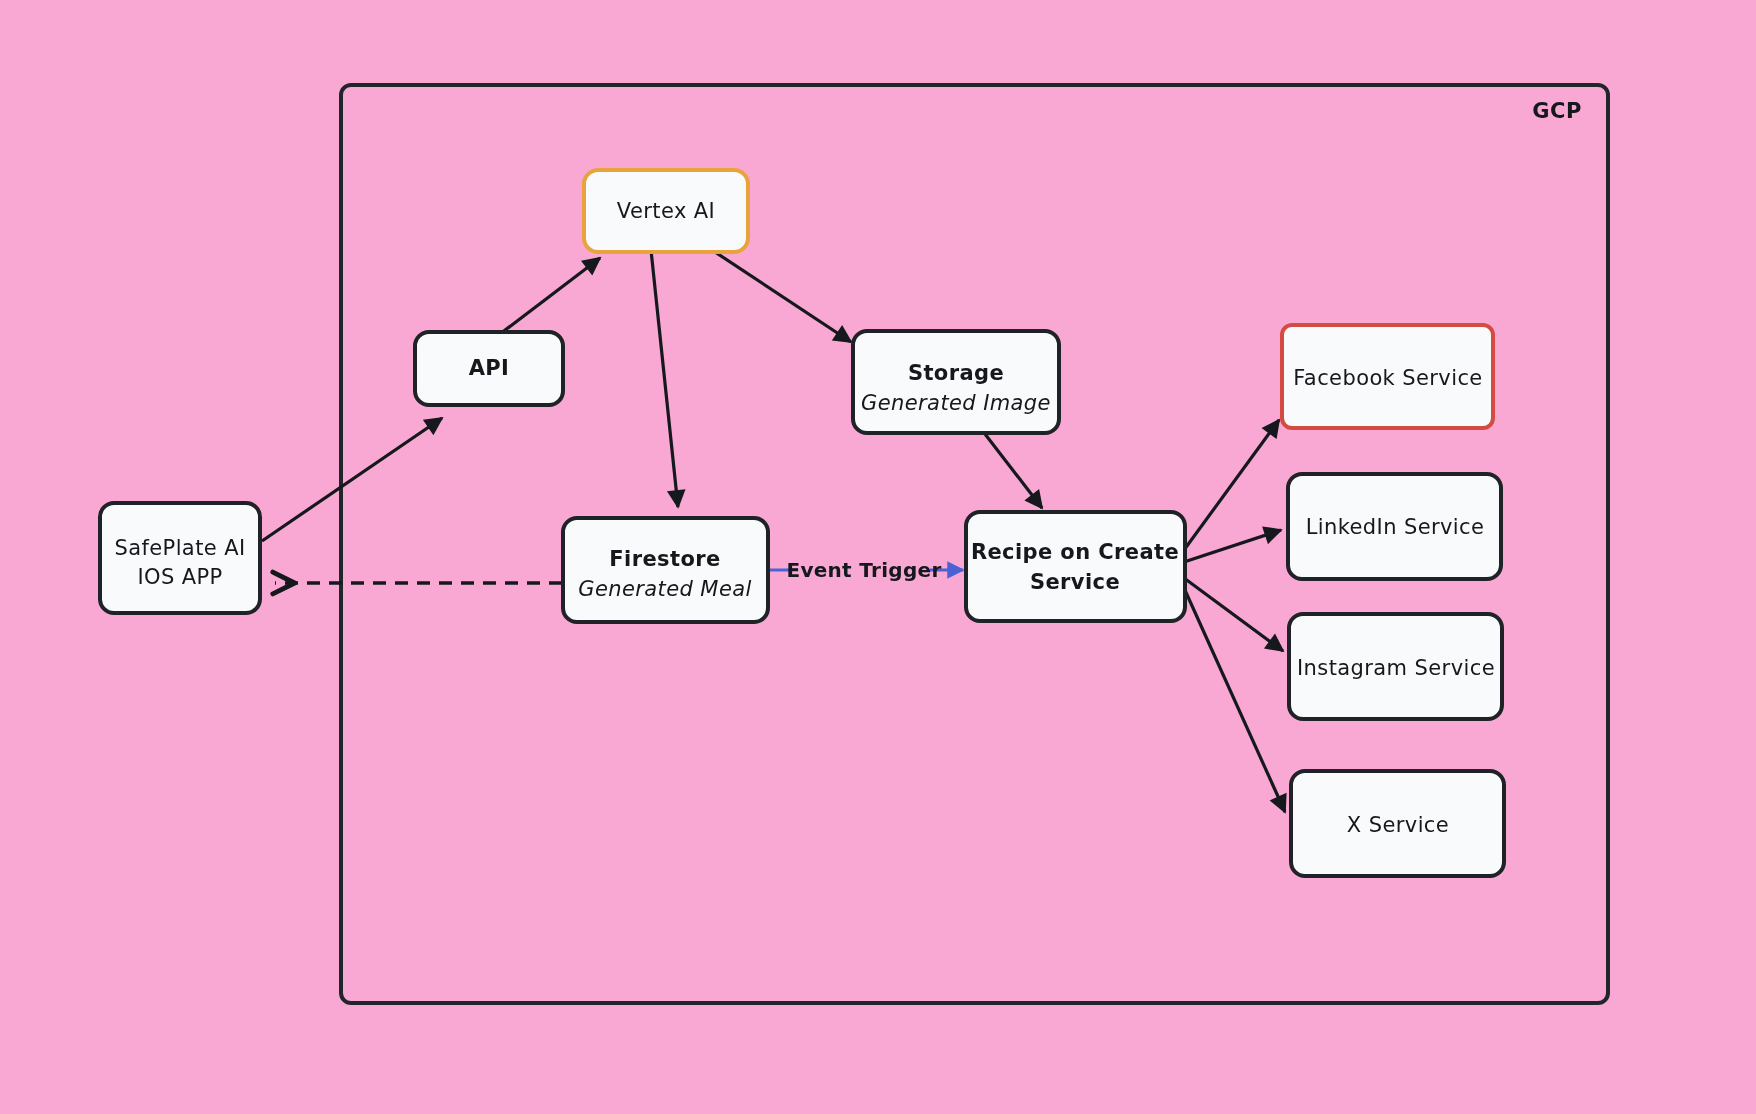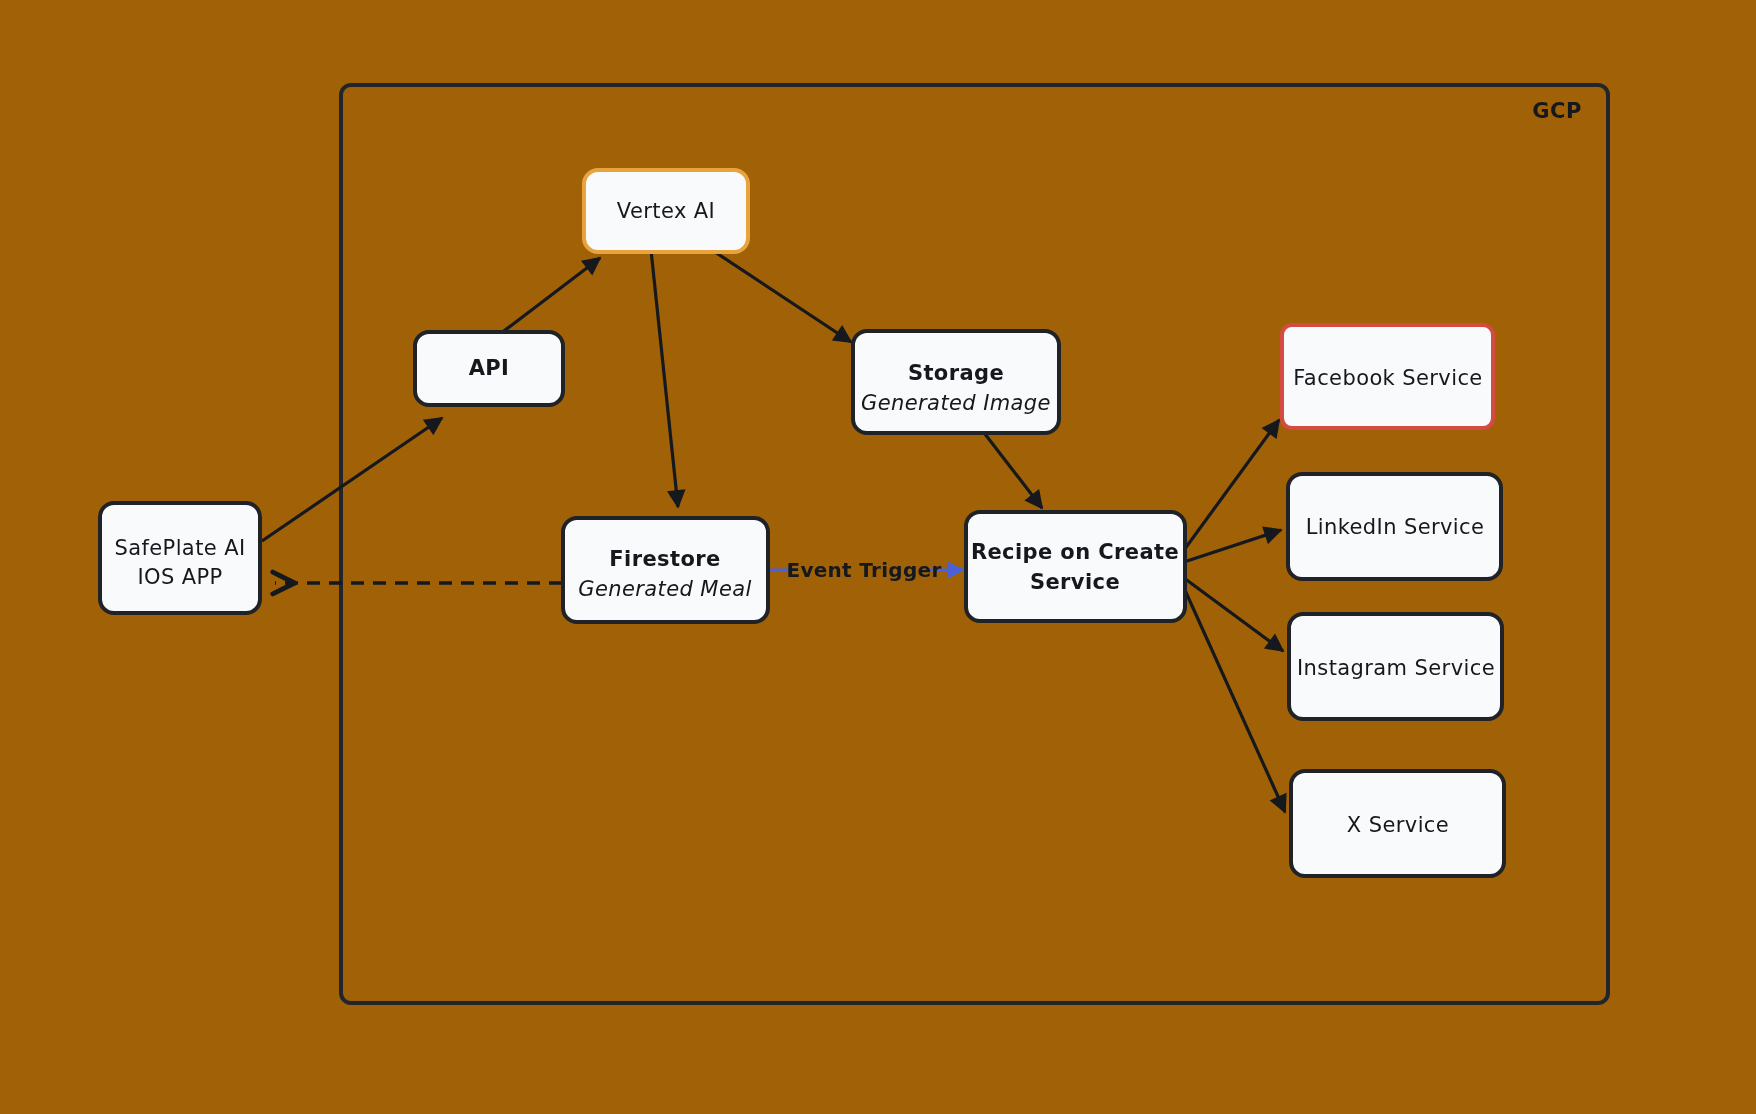--- a/index.html
+++ b/index.html
@@ -10,21 +10,21 @@
   body {
     width: 1756px;
     height: 1114px;
     overflow: hidden;
     font-family: "DejaVu Sans", sans-serif;
   }
   #diagram-root {
     position: relative;
     width: 1756px;
     height: 1114px;
-    background: #a16207;
+    background: #f9a8d4;
   }
   svg#diagram-svg {
     position: absolute;
     top: 0;
     left: 0;
     width: 1756px;
     height: 1114px;
     display: block;
   }
   .node-rect {

